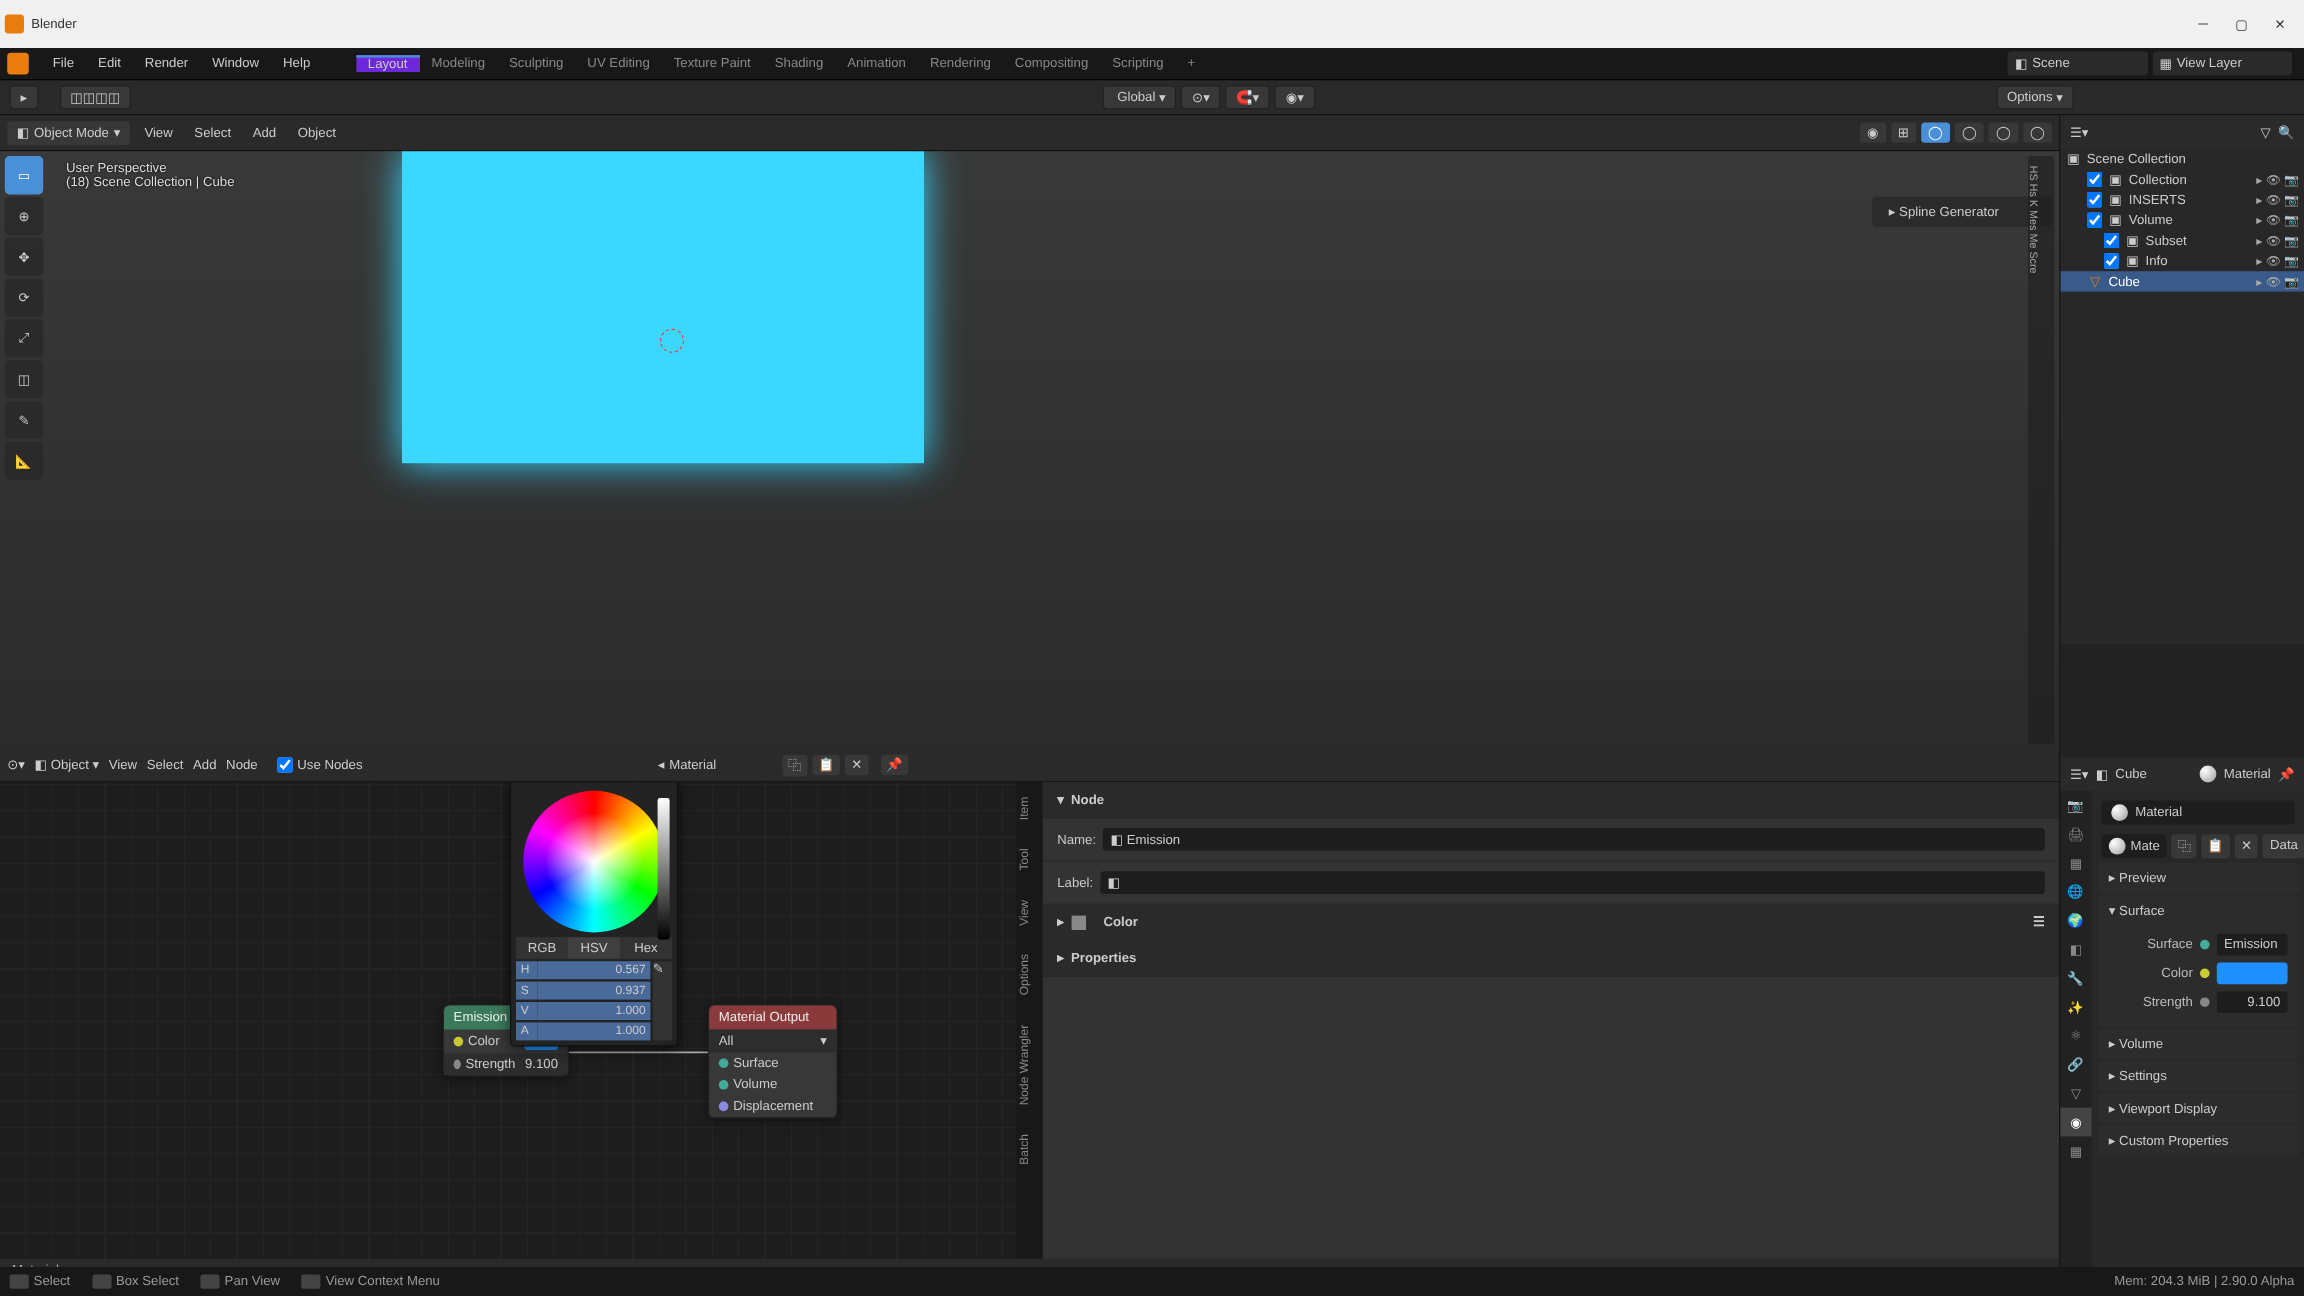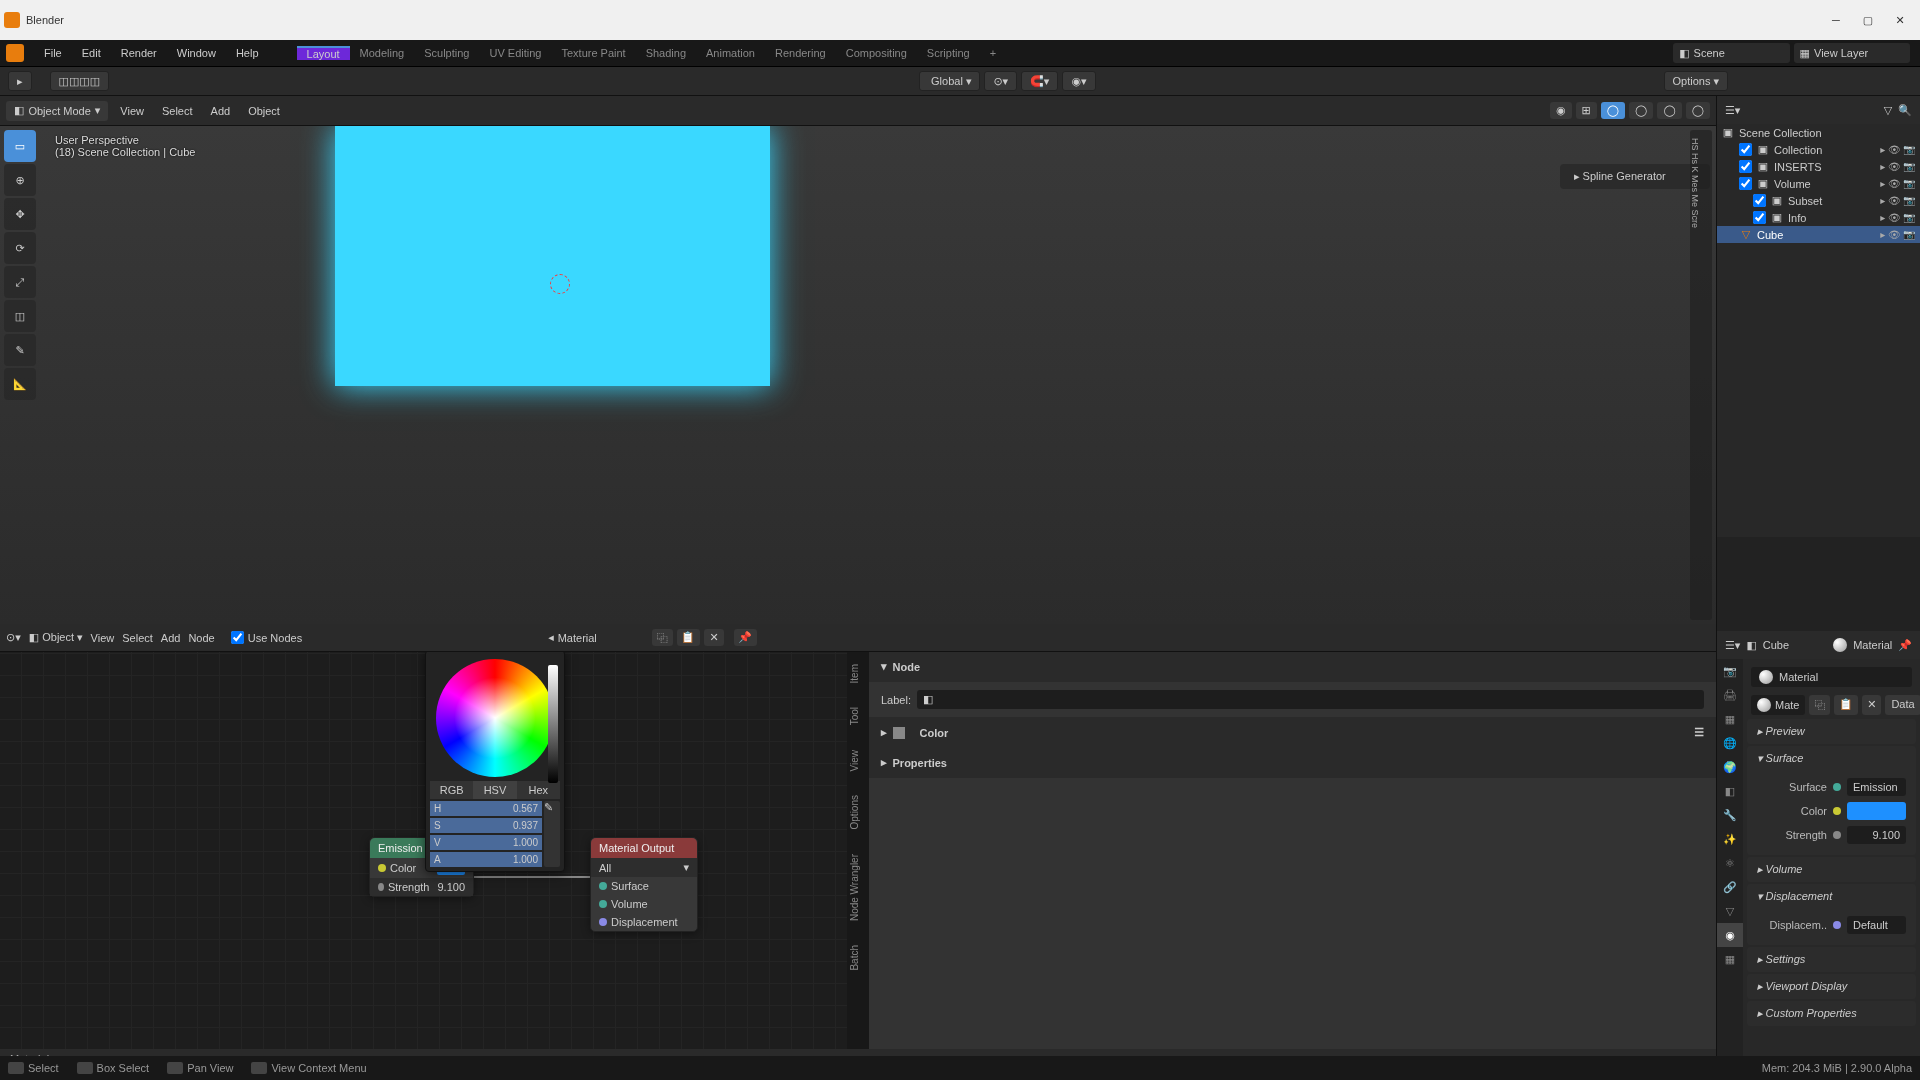--- a/index.html
+++ b/index.html
@@ -61,21 +61,21 @@
 .outl-row .name { flex: 1; font-size: 11px; }
 .outl-row .toggles { display: flex; gap: 2px; color: #aaa; font-size: 10px; }
 .outl-row .indent1 { width: 14px; }
 .outl-row .indent2 { width: 28px; }
 .props-header { height: 28px; background: #2a2a2a; display: flex; align-items: center; padding: 0 8px; gap: 6px; }
 .prop-tab-col { width: 26px; background: #222; display: flex; flex-direction: column; }
 .prop-tab-col .ptab { height: 24px; display: flex; align-items: center; justify-content: center; color: #888; }
 .prop-tab-col .ptab.active { background: #444; color: #fff; }
 .props-body { flex: 1; padding: 4px; overflow: auto; }
 .prop-sec { background: #2c2c2c; margin-bottom: 2px; border-radius: 3px; }
-.prop-sec-head { padding: 6px 10px; color: #ccc; cursor: pointer; font-style: italic; }
+.prop-sec-head { padding: 6px 10px; color: #ccc; cursor: pointer; }
 .prop-sec-body { padding: 4px 10px 8px; }
 .prop-row { display: flex; align-items: center; padding: 3px 0; gap: 6px; }
 .prop-row .plabel { width: 70px; text-align: right; color: #bbb; }
 .prop-row .pfield { flex: 1; background: #1d1d1d; border-radius: 3px; padding: 3px 6px; text-align: right; }
 .prop-row .color-swatch { flex: 1; height: 18px; border-radius: 3px; }
 .statusbar { position: absolute; bottom: 0; left: 0; right: 0; height: 24px; background: #181818; display: flex; align-items: center; padding: 0 8px; gap: 18px; color: #999; }
 .statusbar .sitem { display: flex; align-items: center; gap: 4px; }
 .statusbar .sicon { width: 16px; height: 12px; background: #444; border-radius: 2px; }
 .materials-area { display: flex; flex: 1; }
 .mat-name-field { background: #1d1d1d; border-radius: 3px; padding: 3px 8px; margin: 4px; display: flex; align-items: center; gap: 6px; }
@@ -300,20 +300,24 @@
         <div class="vtab">Tool</div>
         <div class="vtab">View</div>
         <div class="vtab">Options</div>
         <div class="vtab">Node Wrangler</div>
         <div class="vtab">Batch</div>
       </div>
 
       <div class="nprops" style="width:162px">
         <div class="np-row head">▾ <span>Node</span></div>
         <div class="np-row">
+          <span>Name:</span>
+          <div class="np-field"><span>◧</span>&nbsp;<span>Emission</span></div>
+        </div>
+        <div class="np-row">
           <span>Label:</span>
           <div class="np-field"><span>◧</span></div>
         </div>
         <div class="np-row head">▸ <span style="width:12px;height:12px;background:#888;display:inline-block"></span>&nbsp;<span>Color</span><span style="flex:1"></span><span>☰</span></div>
         <div class="np-row head">▸ <span>Properties</span></div>
       </div>
     </div>
 
     <div class="node-footer"><span>Material</span></div>
   </div>
@@ -439,30 +443,20 @@
               <span style="width:8px;height:8px;border-radius:50%;background:#888"></span>
               <div class="pfield">9.100</div>
             </div>
           </div>
         </div>
 
         <div class="prop-sec">
             <div class="prop-sec-head">▸ <span>Volume</span></div>
           </div>
 
-        <div class="prop-sec">
-          <div class="prop-sec-head">▾ <span>Displacement</span></div>
-          <div class="prop-sec-body">
-            <div class="prop-row">
-              <div class="plabel">Displacem..</div>
-              <span style="width:8px;height:8px;border-radius:50%;background:#8a8ae6"></span>
-              <div class="pfield" style="text-align:left">Default</div>
-            </div>
-          </div>
-        </div>
 
         <div class="prop-sec">
             <div class="prop-sec-head">▸ <span>Settings</span></div>
           </div>
         <div class="prop-sec">
             <div class="prop-sec-head">▸ <span>Viewport Display</span></div>
           </div>
         <div class="prop-sec">
             <div class="prop-sec-head">▸ <span>Custom Properties</span></div>
           </div>

